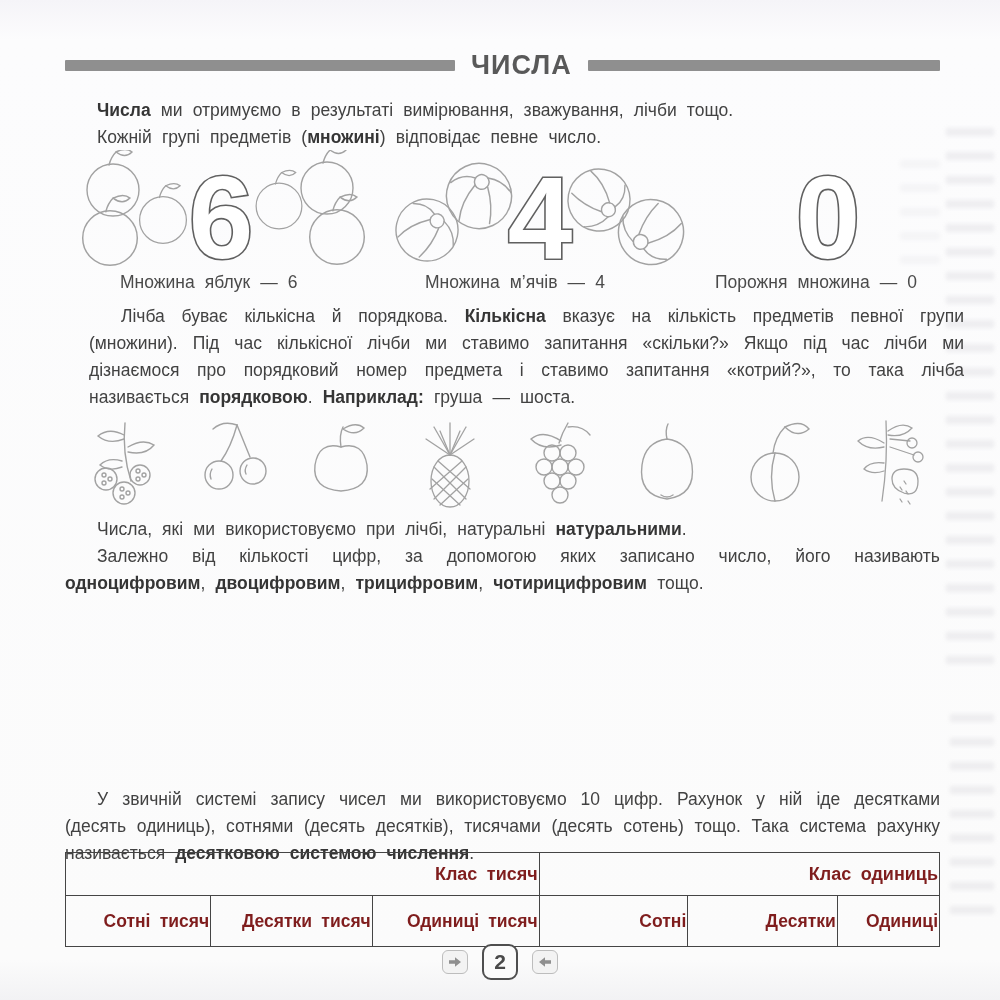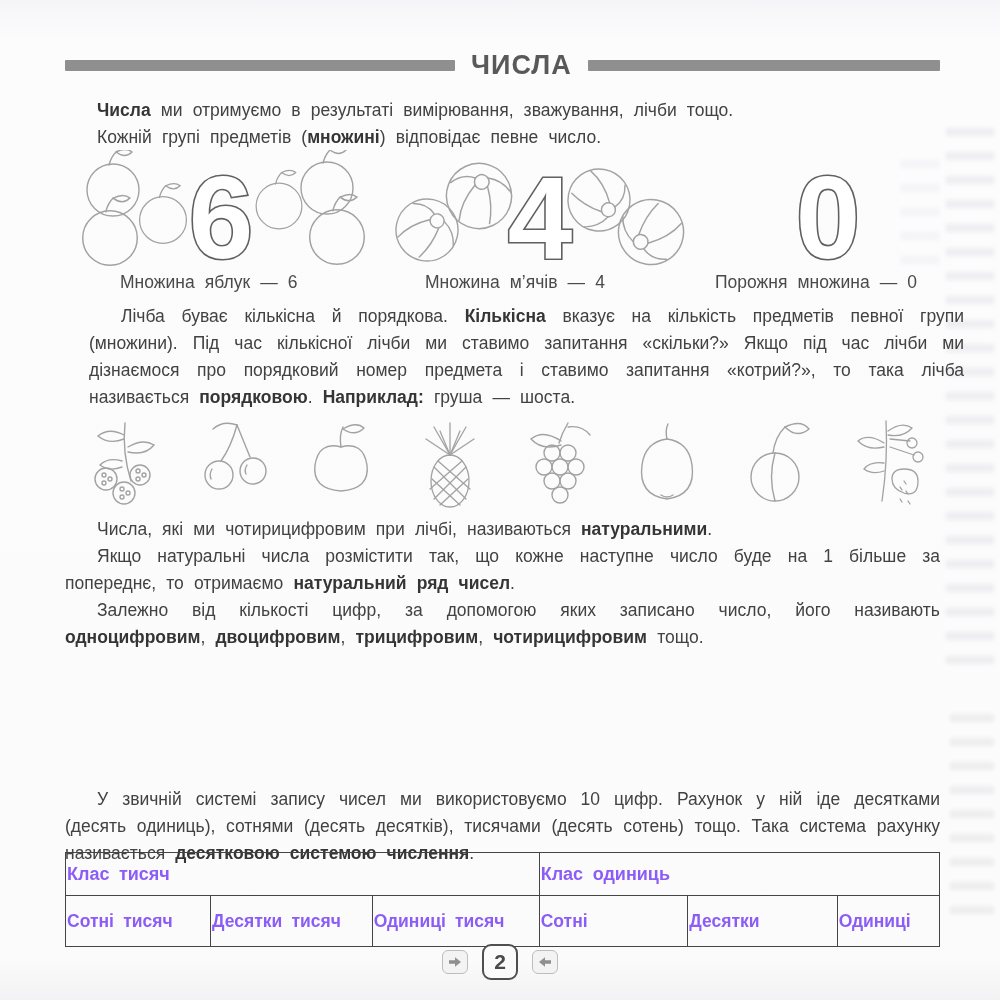--- a/index.html
+++ b/index.html
@@ -28,21 +28,21 @@
   .captions{position:absolute;top:272px;left:65px;width:875px;height:26px;font-size:17.5px;color:#4a4a4a;word-spacing:0.3em;}
   .cap{position:absolute;white-space:nowrap;}
   .cap1{left:55px;width:215px;}
   .cap2{left:360px;width:220px;}
   .cap3{left:650px;width:230px;}
   
   .fruits{position:absolute;top:416px;left:78px;width:852px;height:98px;display:flex;justify-content:space-between;align-items:center;}
   .fruit{width:92px;height:96px;}
   
   .place-table{position:absolute;top:852px;left:65px;width:875px;border-collapse:collapse;table-layout:fixed;}
-  .place-table th,.place-table td{border:1.6px solid #454545;text-align:left;color:#8b5cf6;word-spacing:0.25em;margin-top:16px;}
+  .place-table th,.place-table td{border:1.6px solid #454545;text-align:right;color:#7f1d1d;word-spacing:0.25em;margin-top:16px;}
   .place-table th{font-size:18px;font-weight:bold;height:40px;}
   .place-table td{font-size:17.5px;font-weight:bold;height:48px;}
   
   .footer{position:absolute;top:944px;left:0;width:1000px;display:flex;justify-content:center;align-items:center;gap:14px;}
   .nav-chip{width:24px;height:22px;border:1.6px solid #bdbdbd;border-radius:6px;background:#f3f3f3;display:flex;align-items:center;justify-content:center;}
   .page-chip{width:32px;height:32px;border:2.4px solid #4f4f4f;border-radius:9px;background:#fbfbfb;display:flex;align-items:center;justify-content:center;}
   .page-num{font-size:21px;font-weight:bold;color:#4a4a4a;}
   
   .ghost{position:absolute;opacity:0.14;filter:blur(2px);pointer-events:none;
     background:repeating-linear-gradient(0deg,transparent 0 16px,#9a98a6 16px 24px);}
@@ -201,22 +201,21 @@
     <circle cx="74" cy="26" r="5"></circle>
       <circle cx="80" cy="40" r="5"></circle>
     <path d="M52,22 L72,24"></path>
       <path d="M52,30 L76,38"></path>
     <path d="M64,56 q-12,-4 -12,-14 q0,-10 12,-10 q14,0 14,12 q0,16 -14,12 z" transform="translate(2,20)"></path>
     <path d="M62,70 l2,3 M68,74 l2,3 M62,82 l2,3 M70,84 l2,3 M66,64 l2,3"></path>
   </svg>
 </div>
 
 <section class="sec-mid">
-  <p class="para ind"><span>Числа, які ми чотирицифровим при лічбі, називаються </span><span class="b">натуральними</span><span>.</span></p>
-  <p class="para ind"><span>Якщо натуральні числа розмістити так, що кожне наступне число буде на 1 більше за попереднє, то отримаємо </span><span class="b">натуральний ряд чисел</span><span>.</span></p>
+  <p class="para ind"><span>Числа, які ми використовуємо при лічбі, натуральні </span><span class="b">натуральними</span><span>.</span></p>
   <p class="para ind"><span>Залежно від кількості цифр, за допомогою яких записано число, його називають </span><span class="b">одноцифровим</span><span>, </span><span class="b">двоцифровим</span><span>, </span><span class="b">трицифровим</span><span>, </span><span class="b">чотирицифровим</span><span> тощо.</span></p>
 </section>
 
 <section class="sec-decimal">
   <p class="para ind"><span>У звичній системі запису чисел ми використовуємо 10 цифр. Рахунок у ній іде десятками (десять одиниць), сотнями (десять десятків), тисячами (десять сотень) тощо. Така система рахунку називається </span><span class="b">десятковою системою числення</span><span>.</span></p>
 </section>
 
 <table class="place-table">
   <colgroup>
     <col style="width:16.6%">

